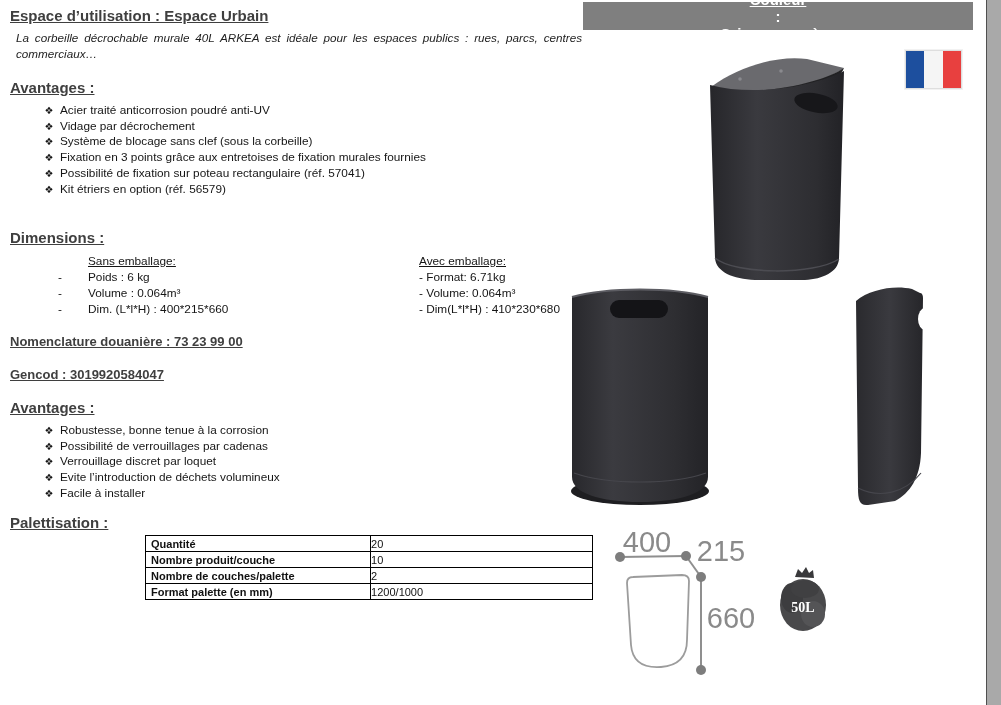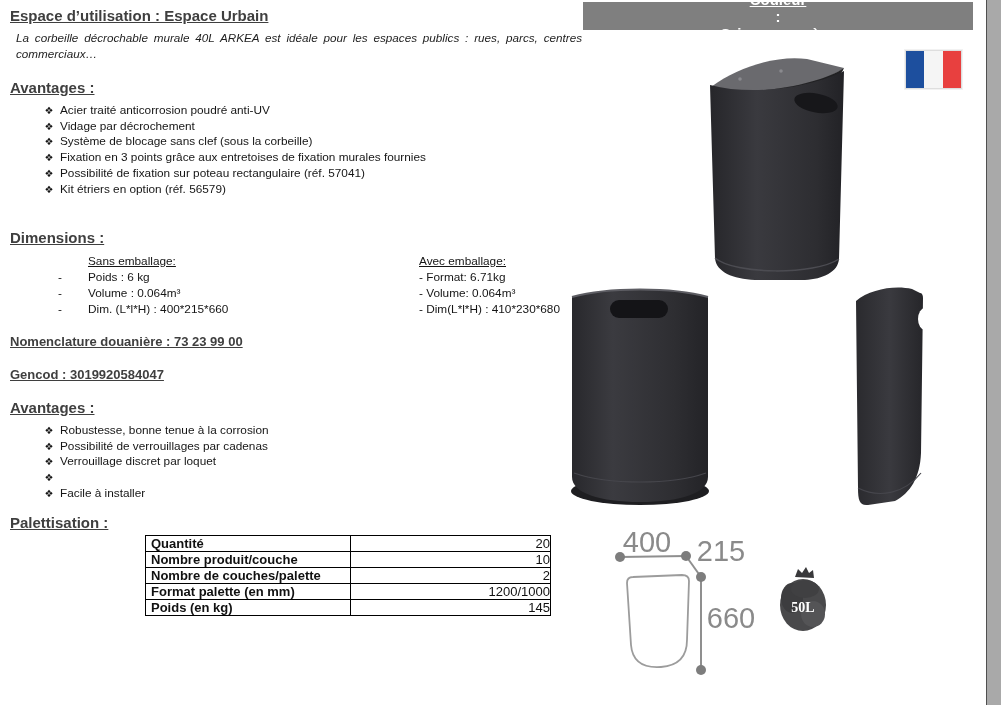--- a/index.html
+++ b/index.html
@@ -17,24 +17,24 @@
   .blist{font-size:11.8px;color:#151515;}
   .blist .row{display:flex;line-height:15.7px;}
   .blist .marker{width:22px;flex:0 0 22px;text-align:center;font-size:10px;}
   
   .dimcol{font-size:11.8px;color:#151515;line-height:15.9px;}
   .dimcol .title{text-decoration:underline;}
   .dimcol .drow{display:flex;}
   .dimcol .dash{width:30px;flex:0 0 30px;text-align:left;padding-left:3px;}
   .dimcol .plain{line-height:15.9px;}
   
-  table.pal{position:absolute;left:145px;top:535px;width:406px;border-collapse:collapse;font-size:13px;color:#111;}
+  table.pal{position:absolute;left:145px;top:535px;width:448px;border-collapse:collapse;font-size:11px;color:#111;}
   table.pal td{border:1px solid #000;height:15.1px;padding:0;}
   table.pal td.lbl{font-weight:bold;padding-left:5px;width:202px;}
-  table.pal td.val{text-align:right;width:204px;}
+  table.pal td.val{text-align:left;width:204px;}
   
   .banner{
     left:583px;top:2px;width:390px;height:28px;background:#7f7f7f;
     display:flex;align-items:center;justify-content:center;
     color:#ffffff;font-weight:bold;font-size:15px;flex-direction:column;
   }
   .banner .u{text-decoration:underline;}
   .banner .sep{white-space:pre;}
   
   .flag{left:905px;top:50px;width:55px;height:37px;display:flex;border:1px solid #dedede;box-shadow:0 0 0 1px #f2f2f2;}
@@ -120,20 +120,21 @@
   <div class="row">
       <span class="marker">❖</span>
       <span>Possibilité de verrouillages par cadenas</span>
     </div>
   <div class="row">
       <span class="marker">❖</span>
       <span>Verrouillage discret par loquet</span>
     </div>
   <div class="row">
       <span class="marker">❖</span>
+      <span>Evite l’introduction de déchets volumineux</span>
     </div>
   <div class="row">
       <span class="marker">❖</span>
       <span>Facile à installer</span>
     </div>
 </div>
 
 <div class="abs h" style="left:10px;top:514px;">Palettisation :</div>
 
 <table class="pal">
@@ -146,24 +147,20 @@
         <td class="lbl">Nombre produit/couche</td>
         <td class="val">10</td>
       </tr>
   <tr>
         <td class="lbl">Nombre de couches/palette</td>
         <td class="val">2</td>
       </tr>
   <tr>
         <td class="lbl">Format palette (en mm)</td>
         <td class="val">1200/1000</td>
-      </tr>
-  <tr>
-        <td class="lbl">Poids (en kg)</td>
-        <td class="val">145</td>
       </tr>
 </tbody>
   </table>
 
 <div class="abs banner">
   <span class="u">Couleur</span>
     <span class="sep"> : </span>
     <span>Gris manganèse</span>
 </div>
 

